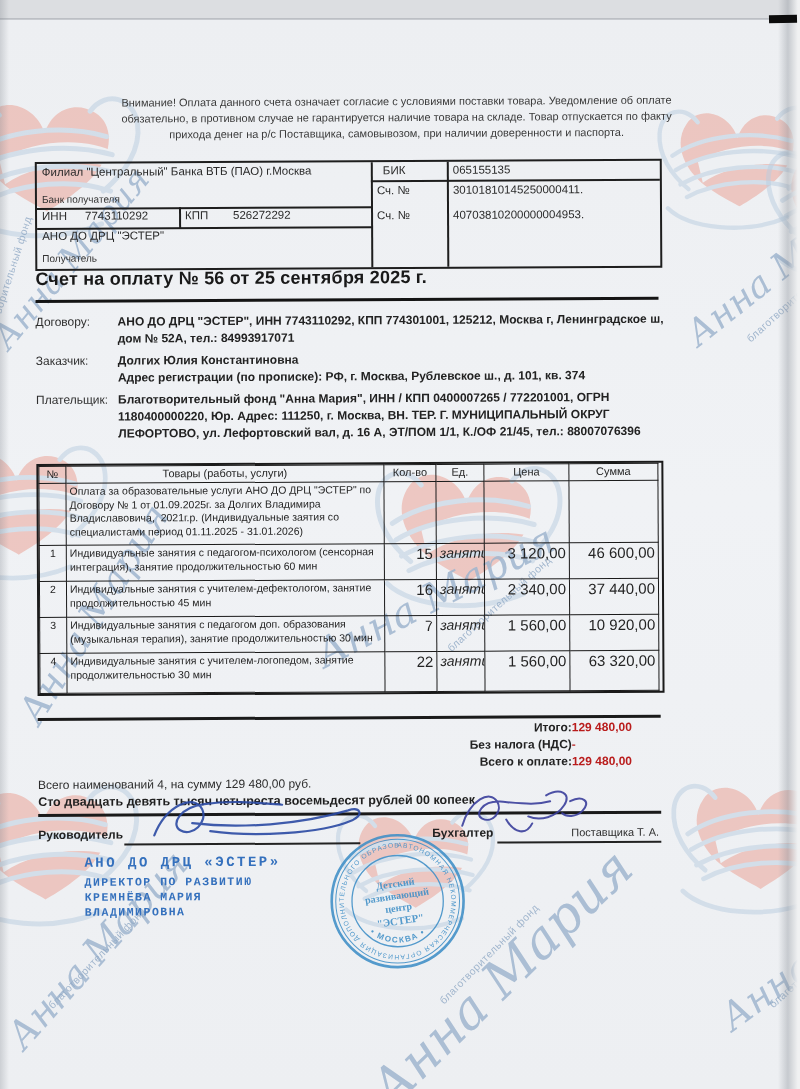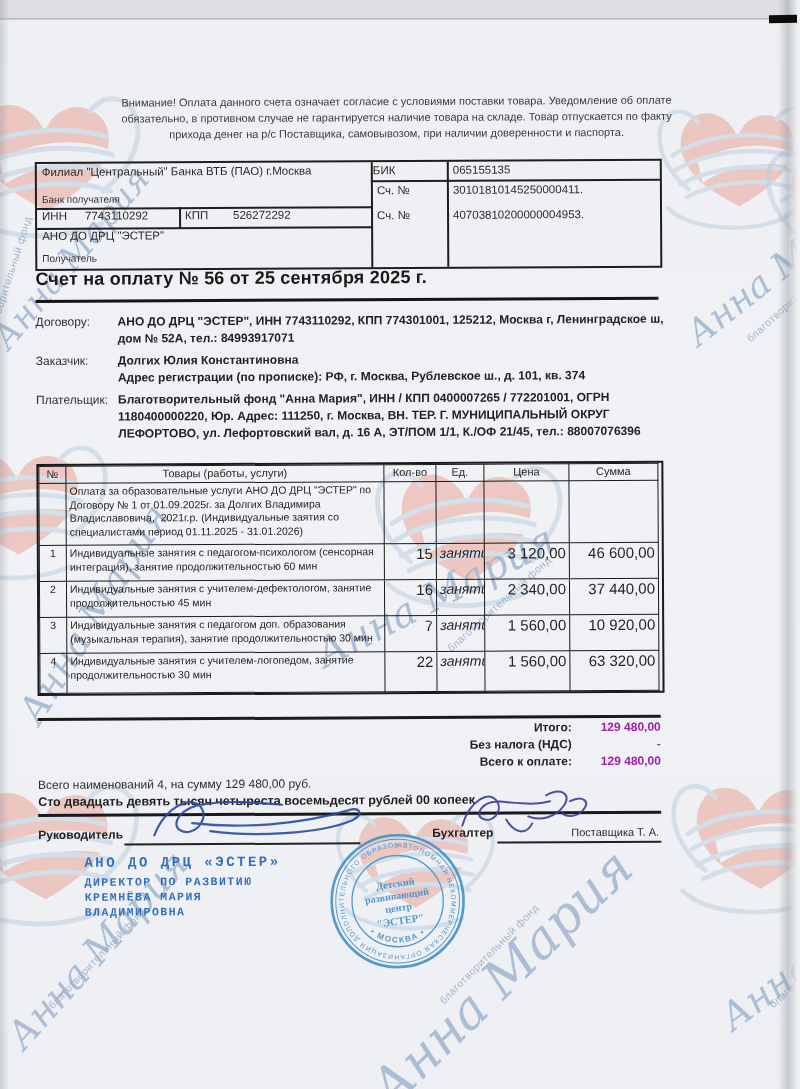--- a/index.html
+++ b/index.html
@@ -45,21 +45,21 @@
   .items-wrap{position:absolute;left:38px;top:464px;width:623px;border:2px solid #1a1a1a;}
   table.items{border-collapse:collapse;table-layout:fixed;width:619px;font-size:10.5px;color:#242424;}
   table.items td,table.items th{border:1px solid #1a1a1a;vertical-align:top;padding:1px 3px;overflow:hidden;}
   table.items th{font-weight:400;font-size:11px;text-align:center;height:14px;padding:1px 2px;}
   td.c-num{text-align:center;}
   td.c-name{line-height:13.5px;padding-left:4px;}
   td.c-qty,td.c-price,td.c-sum{text-align:right;font-size:15px;padding-right:4px;border-radius:17px;}
   td.c-unit{text-align:center;font-size:14px;padding-left:4px;font-style:italic;}
 
   .tot-label{position:absolute;left:338px;width:234px;text-align:right;font-size:12px;font-weight:bold;color:#222;}
-  .tot-value{position:absolute;left:572px;width:89px;text-align:right;font-size:12px;font-weight:bold;color:#a21caf;}
+  .tot-value{position:absolute;left:572px;width:89px;font-size:12px;font-weight:bold;color:#b91c1c;}
   .summary-line{position:absolute;left:38px;top:778px;font-size:12px;color:#2d2d2d;}
   .amount-words{position:absolute;left:38px;top:795px;font-size:12.5px;font-weight:bold;color:#1f1f1f;}
 
   .sig-label{position:absolute;font-size:12px;font-weight:bold;color:#222;}
   .sig-line{position:absolute;height:1.5px;background:#222;}
   .acct-name{position:absolute;left:571px;top:829px;font-size:11px;color:#2d2d2d;}
 
   .org-stamp{position:absolute;left:84px;top:856px;z-index:3;color:#3470bd;
              font-family:"Liberation Mono",monospace;font-weight:bold;line-height:15px;}
   .org-l1{font-size:14px;letter-spacing:2.5px;margin-bottom:4px;}
@@ -148,21 +148,21 @@
 
       <div class="bank-table">
         <div class="bt-line" style="left:334px;top:0;bottom:0;width:1.5px"></div>
         <div class="bt-line" style="left:410px;top:0;bottom:0;width:1.5px"></div>
         <div class="bt-line" style="left:0;top:44px;width:335px;height:1.5px"></div>
         <div class="bt-line" style="left:0;top:64px;width:335px;height:1.5px"></div>
         <div class="bt-line" style="left:142px;top:44px;width:1.5px;height:21px"></div>
         <div class="bt-line" style="left:334px;top:18px;right:0;height:1.5px"></div>
         <div class="bt-text" style="left:5px;top:2px">Филиал "Центральный" Банка ВТБ (ПАО) г.Москва</div>
         <div class="bt-text bt-small" style="left:5px;top:30px">Банк получателя</div>
-        <div class="bt-text" style="left:336px;top:2px">БИК</div>
+        <div class="bt-text" style="left:346px;top:2px">БИК</div>
         <div class="bt-text" style="left:416px;top:2px">065155135</div>
         <div class="bt-text" style="left:340px;top:22px">Сч. №</div>
         <div class="bt-text" style="left:416px;top:22px">30101810145250000411.</div>
         <div class="bt-text" style="left:5px;top:46px">ИНН</div>
         <div class="bt-text" style="left:48px;top:46px">7743110292</div>
         <div class="bt-text" style="left:148px;top:46px">КПП</div>
         <div class="bt-text" style="left:196px;top:46px">526272292</div>
         <div class="bt-text" style="left:5px;top:66px">АНО ДО ДРЦ "ЭСТЕР"</div>
         <div class="bt-text bt-small" style="left:5px;top:89px">Получатель</div>
         <div class="bt-text" style="left:340px;top:47px">Сч. №</div>

